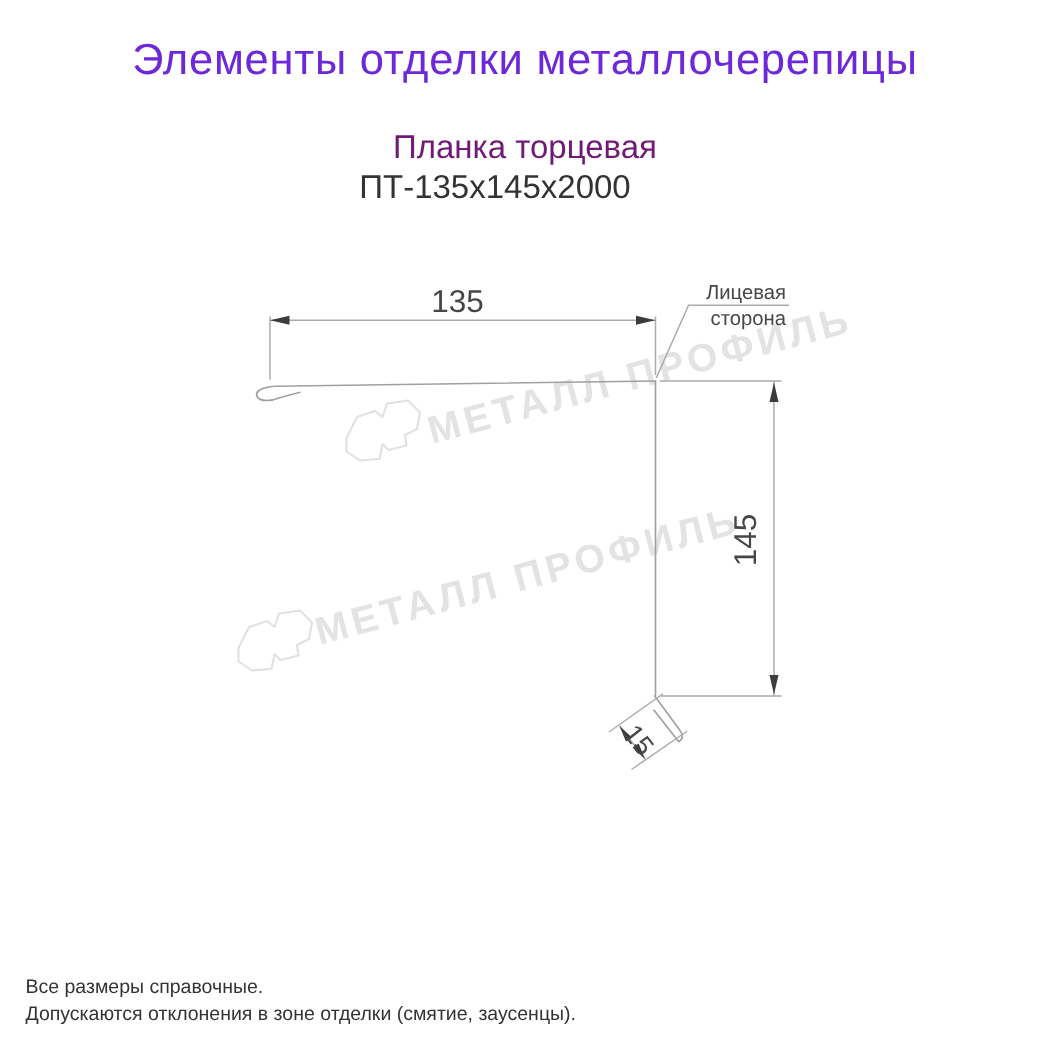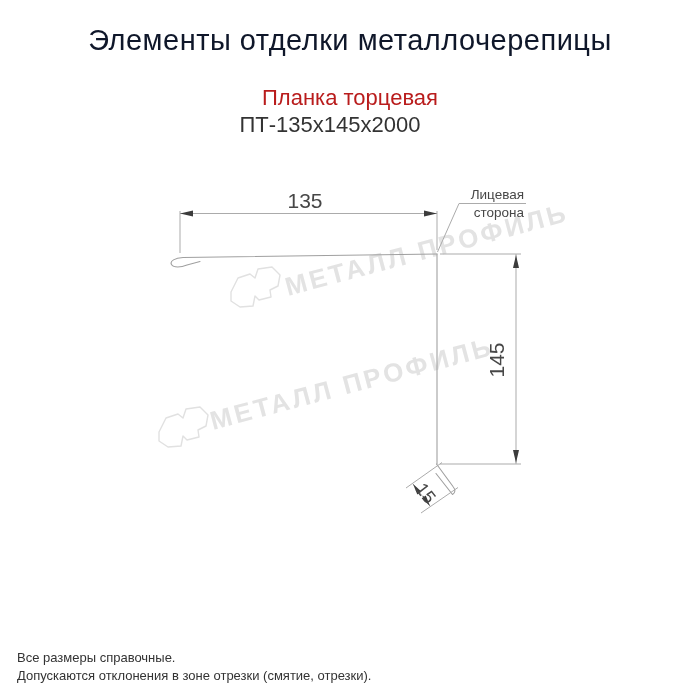--- a/index.html
+++ b/index.html
@@ -2,25 +2,25 @@
 <html><head>
 <meta charset="utf-8">
 <style>
   html,body{margin:0;padding:0;}
   body{
     width:700px;height:700px;position:relative;background:#ffffff;
     font-family:"Liberation Sans", sans-serif;overflow:hidden;
   }
   .page-title{
     position:absolute;top:24px;left:0;width:700px;text-align:center;
-    font-size:29px;color:#0f172a;letter-spacing:0.5px;
+    font-size:29px;color:#6d28d9;letter-spacing:0.5px;
   }
   .product-name{
     position:absolute;top:85px;left:0;width:700px;text-align:center;
-    font-size:22px;color:#b91c1c;
+    font-size:22px;color:#701a75;
   }
   .product-code{
     position:absolute;top:112px;left:0;width:660px;text-align:center;
     font-size:22px;color:#333333;
   }
   .drawing-svg{position:absolute;top:0;left:0;}
   .footer{
     position:absolute;left:17px;top:649px;font-size:13px;color:#333333;
     line-height:17.5px;
   }
@@ -96,14 +96,14 @@
 
   <g>
     <path class="thin-line" d="M437.5,252 L459,203.5 L526,203.5"></path>
     <text class="callout-text" x="524" y="199" text-anchor="end">Лицевая</text>
     <text class="callout-text" x="524" y="216.5" text-anchor="end">сторона</text>
   </g>
 </svg>
 
 <div class="footer">
   <div>Все размеры справочные.</div>
-  <div>Допускаются отклонения в зоне отрезки (смятие, отрезки).</div>
+  <div>Допускаются отклонения в зоне отделки (смятие, заусенцы).</div>
 </div>
 
 </body></html>

